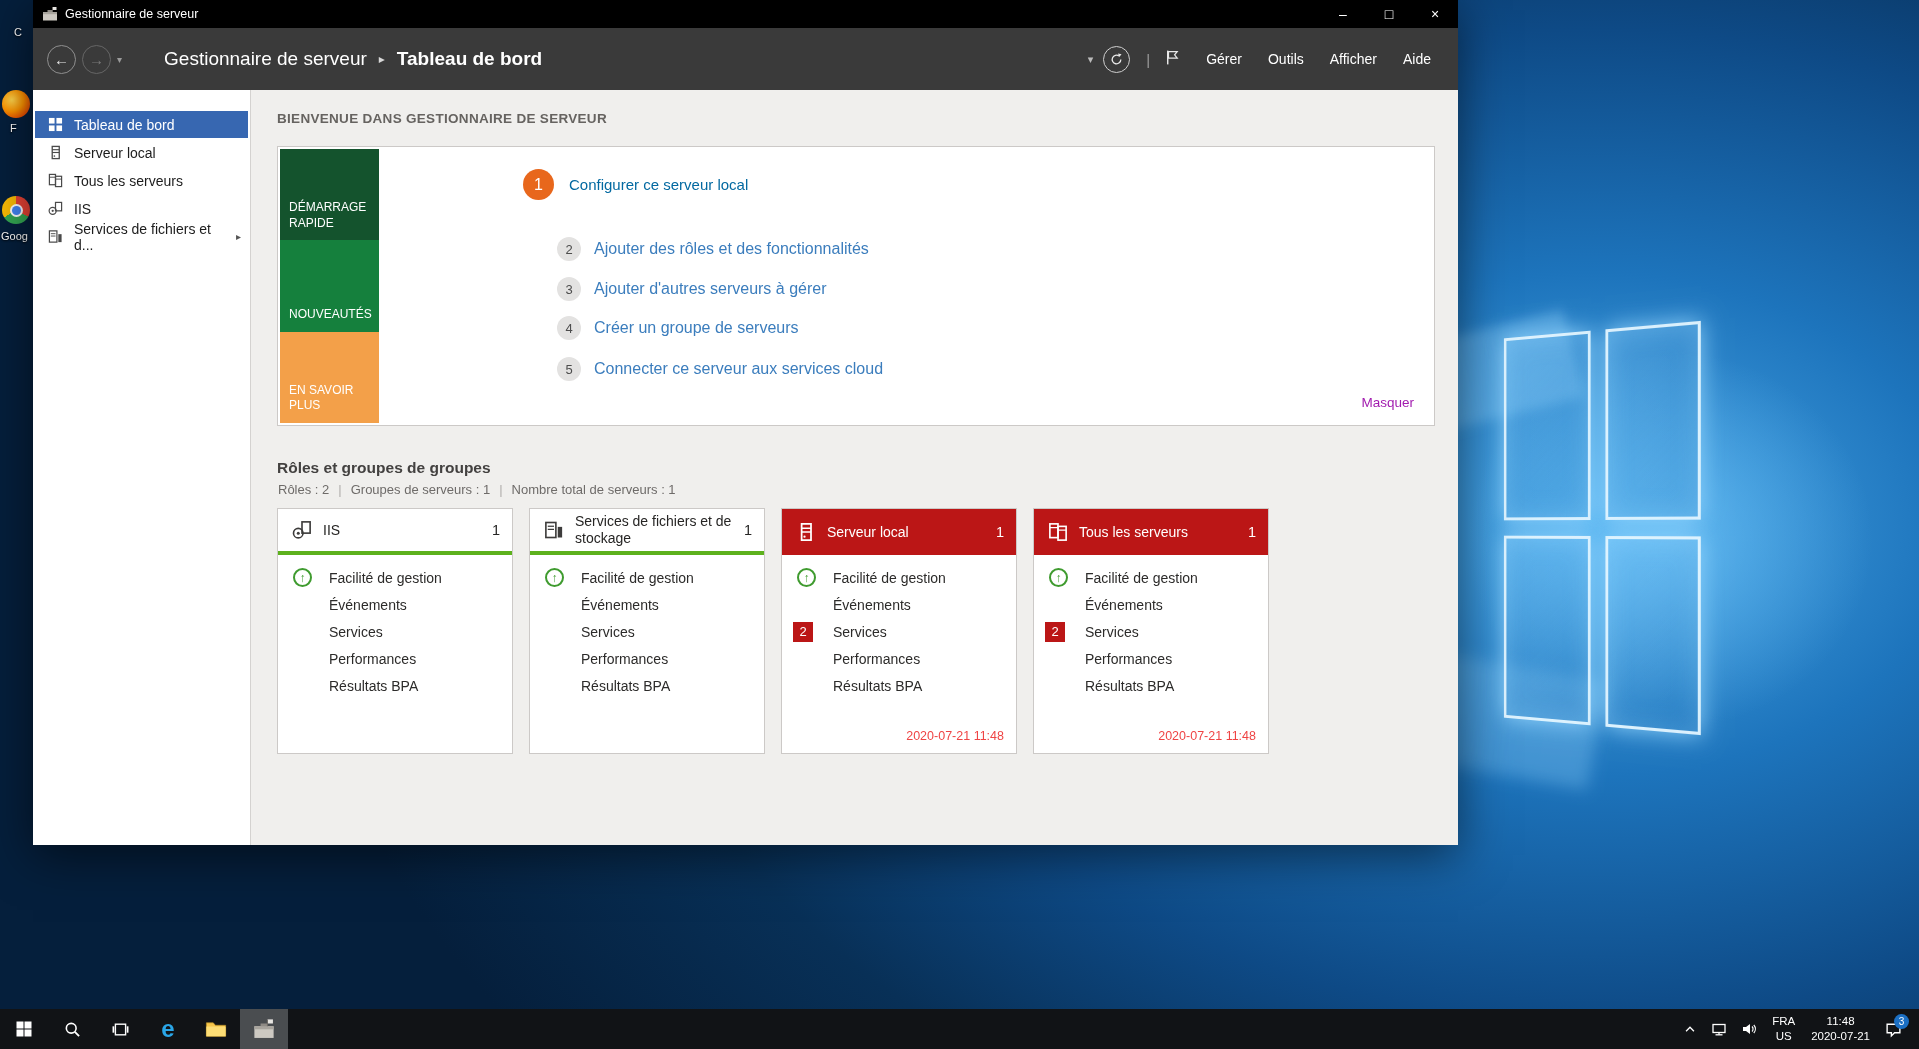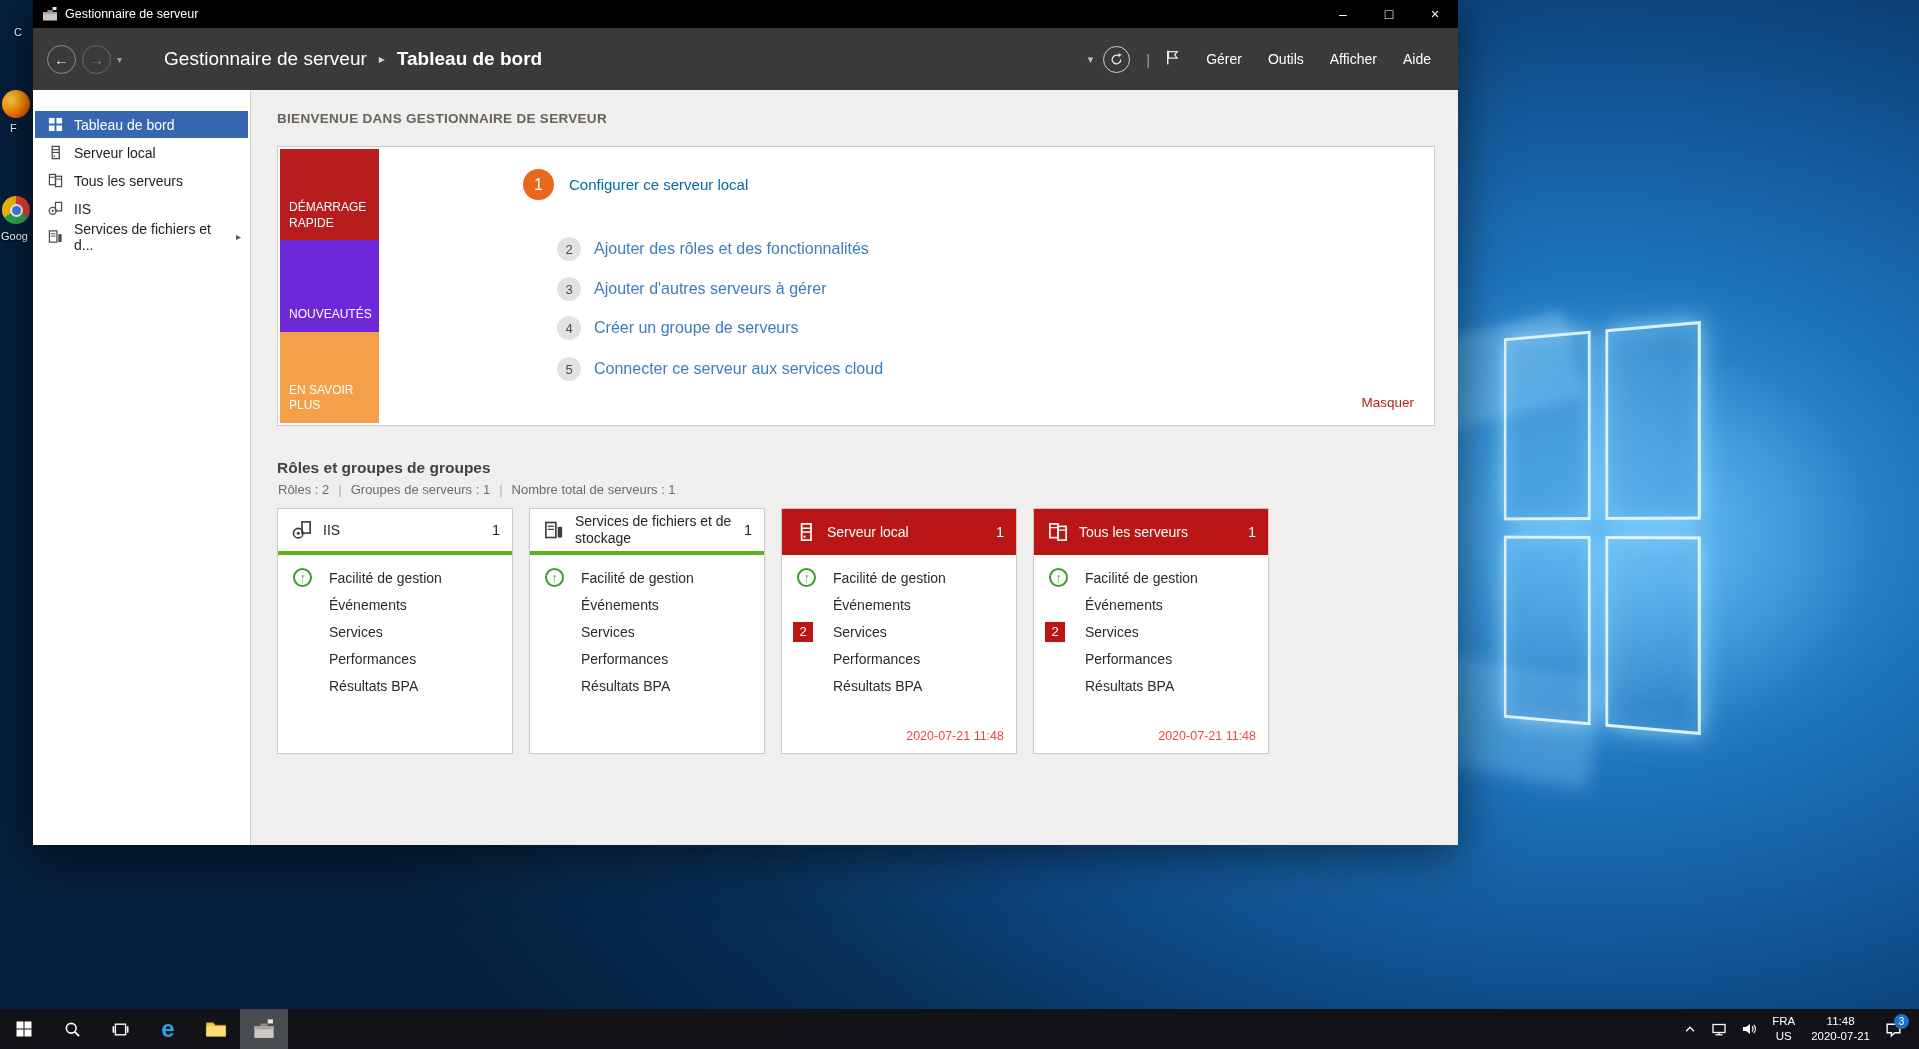--- a/index.html
+++ b/index.html
@@ -80,35 +80,35 @@
   .side-expand { margin-left:auto; margin-right:7px; font-size:10px; color:#555; }
 
   .main { flex:1; background:#f0efed; position:relative; min-width:0; }
   .welcome-heading { position:absolute; left:26px; top:21px; font-size:13.5px; font-weight:700;
     color:#666360; letter-spacing:.3px; }
   .welcome-panel { position:absolute; left:26px; top:56px; width:1158px; height:280px;
     background:#fff; border:1px solid #ccc9c7; display:flex; padding:2px; }
   .ribbon { width:99px; flex:0 0 auto; display:flex; flex-direction:column; }
   .ribbon-tab { flex:1; border:none; cursor:pointer; display:flex; align-items:flex-end;
     padding:9px; color:#fff; font-size:12px; line-height:1.3; text-align:left; }
-  .ribbon-quick { background:#b91c1c; }
-  .ribbon-new { background:#6d28d9; }
+  .ribbon-quick { background:#14532d; }
+  .ribbon-new { background:#15803d; }
   .ribbon-learn { background:#f3a049; }
   .steps-area { position:relative; flex:1; }
   .step { position:absolute; display:flex; align-items:center; cursor:pointer; }
   .step-circle { border-radius:50%; display:flex; align-items:center; justify-content:center; flex:0 0 auto; }
   .step-1 { left:144px; top:20px; gap:15px; }
   .step-1 .step-circle { width:31px; height:31px; background:#e8671c; color:#fff; font-size:16px; }
   .step-1 .step-label { font-size:15px; color:#0369a1; }
   .step-n { left:178px; gap:13px; }
   .step-2 { top:88px; } .step-3 { top:128px; } .step-4 { top:167px; } .step-5 { top:208px; }
   .step-n .step-circle { width:24px; height:24px; background:#e3e2e1; color:#4c4c4c; font-size:13px; }
   .step-n .step-label { font-size:16px; color:#3b7dbd; }
   .hide-link { position:absolute; right:18px; bottom:13px; background:none; border:none;
-    font-size:13.5px; color:#b91c1c; cursor:pointer;text-align:right; }
+    font-size:13.5px; color:#a21caf; cursor:pointer;text-align:right; }
 
   .roles-heading { position:absolute; left:26px; top:369px; font-size:15.5px; font-weight:700; color:#434140; }
   .roles-stats { position:absolute; left:27px; top:392px; font-size:13px; color:#6e6b69;
     display:flex; gap:9px; align-items:center; }
   .stat-sep { color:#b0aeac; }
 
   .tiles { position:absolute; left:26px; top:418px; display:flex; gap:16px; }
   .tile { width:236px; height:246px; background:#fff; border:1px solid #ccc9c7; position:relative; }
   .tile-header { height:46px; display:flex; align-items:center; gap:11px; padding:0 12px 0 14px; cursor:pointer; }
   .tile.ok .tile-header { border-bottom:4px solid #5db11d; color:#262524; }

